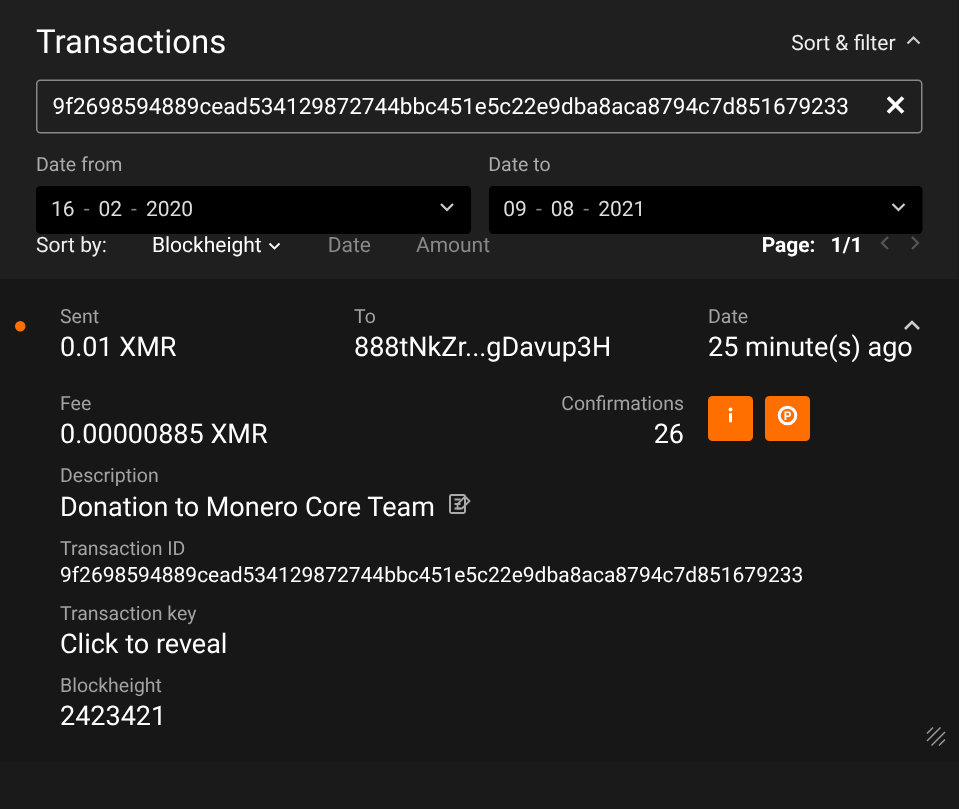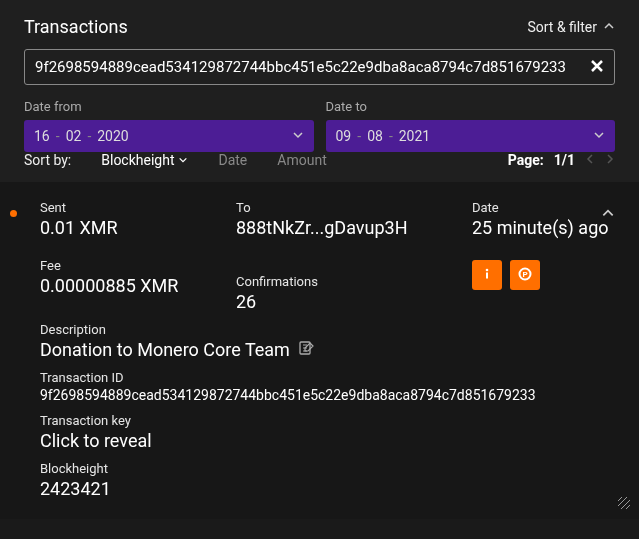--- a/index.html
+++ b/index.html
@@ -13,21 +13,21 @@
     overflow: hidden;
   }
   .container { padding: 12px 24px 0 24px; background: #1f1f1f; }
   .header-row {
     display: flex;
     justify-content: space-between;
     align-items: center;
     margin-bottom: 12px;
     padding-top: 4px;
   }
-  .title { font-size: 18px; font-weight: 400; color: #fff; }
+  .title { font-size: 22px; font-weight: 400; color: #fff; }
   .sort-filter {
     display: flex; align-items: center; gap: 6px;
     color: #eee; font-size: 14px; cursor: pointer;
   }
   .search-wrap {
     position: relative;
     border: 1px solid #888;
     border-radius: 3px;
     padding: 8px 36px 8px 10px;
     margin-bottom: 14px;
@@ -46,21 +46,21 @@
     right: 8px; top: 50%;
     transform: translateY(-50%);
     width: 16px; height: 16px;
     cursor: pointer;
     color: #fff;
   }
   .date-row { display: flex; gap: 12px; }
   .date-col { flex: 1; }
   .date-label { color: #aaa; font-size: 13px; margin-bottom: 6px; display: block; }
   .date-select {
-    background: #4c1d95;
+    background: #000000;
     border-radius: 3px;
     padding: 8px 10px;
     display: flex;
     align-items: center;
     justify-content: space-between;
     cursor: pointer;
   }
   .date-parts { display: flex; gap: 6px; color: #ddd; font-size: 14px; align-items: center; }
   .sep { color: #888; }
   .chev { color: #ccc; }
@@ -104,21 +104,21 @@
     color: #ccc;
     cursor: pointer;
   }
   .tx-grid {
     display: grid;
     grid-template-columns: 180px 220px 1fr;
     gap: 10px 16px;
     padding-left: 16px;
   }
   .tx-cell { }
-  .tx-k { color: #e5e5e5; font-size: 13px; margin-bottom: 2px; }
+  .tx-k { color: #a3a3a3; font-size: 13px; margin-bottom: 2px; }
   .tx-v { color: #fff; font-size: 18px; }
   .icon-btns { display: flex; gap: 8px; padding-top: 2px;}
   .icon-btn {
     width: 30px; height: 30px;
     background: #ff6f00;
     border-radius: 3px;
     display: flex;
     align-items: center;
     justify-content: center;
     cursor: pointer;
@@ -242,21 +242,21 @@
     </div>
     <div class="tx-cell">
       <div class="tx-k">Date</div>
       <div class="tx-v">25 minute(s) ago</div>
     </div>
 
     <div class="tx-cell" style="margin-top:10px;">
       <div class="tx-k">Fee</div>
       <div class="tx-v">0.00000885 XMR</div>
     </div>
-    <div class="tx-cell" style="margin-top:26px;">
+    <div class="tx-cell" style="margin-top:10px;text-align:right;">
       <div class="tx-k">Confirmations</div>
       <div class="tx-v">26</div>
     </div>
     <div class="tx-cell" style="margin-top:10px;">
       <div class="icon-btns">
         <div class="icon-btn">
           <span>
             <svg width="14" height="14" viewBox="0 0 14 14">
                 <circle cx="7" cy="3" r="1.3" fill="#fff"></circle>
                 <rect x="6" y="5.5" width="2" height="6" fill="#fff"></rect>

